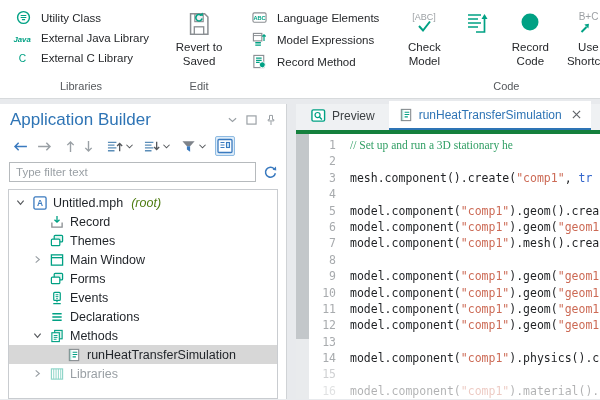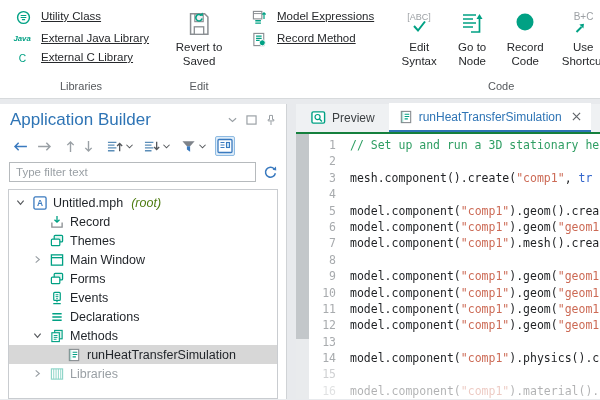--- a/index.html
+++ b/index.html
@@ -5,21 +5,21 @@
   html,body{margin:0;padding:0;}
   *{box-sizing:border-box;}
   .screen{width:600px;height:400px;position:relative;overflow:hidden;background:#e8eaed;
           font-family:"Liberation Sans",sans-serif;-webkit-font-smoothing:antialiased;}
   button{background:none;border:none;margin:0;padding:0;font:inherit;color:inherit;cursor:default;text-align:left;}
 
   
   .ribbon{height:99px;background:#fff;border-bottom:1px solid #d7dadc;display:flex;align-items:stretch;padding:0 2px;}
   .rgroup{display:flex;flex-direction:column;padding:6px 8px 2px;}
   .smalls{display:flex;flex-direction:column;gap:5px;padding-top:3px;}
-  .small-btn{display:flex;align-items:flex-start;gap:7px;font-size:11.5px;color:#26282b;padding:1px 3px;white-space:nowrap;text-decoration:underline;}
+  .small-btn{display:flex;align-items:center;gap:7px;font-size:11.5px;color:#26282b;padding:1px 3px;white-space:nowrap;}
   .small-btn .ic{width:21px;display:flex;justify-content:center;align-items:center;}
   .big-btn{width:56px;display:flex;flex-direction:column;align-items:center;font-size:11.5px;color:#26282b;text-align:center;line-height:1.2;padding:1px 1px;}
   .big-btn .ic{height:34px;display:flex;align-items:center;justify-content:center;}
   .rgroup-label{font-size:11px;color:#55585c;text-align:center;margin-top:auto;padding:2px 0 4px;}
   .rsep{width:1px;background:#e4e6e8;margin:5px 0;}
   .code-group{flex-direction:row;}
   .bigwrap{display:flex;flex-direction:column;margin-left:14px;}
   .bigrow{display:flex;gap:2px;}
 
   
@@ -39,35 +39,35 @@
   .tree{flex:1;border:1px solid #c9ccd0;overflow:hidden;background:#fff;font-size:12.5px;padding-top:3px;}
   .trow{display:flex;align-items:center;height:19px;gap:5px;color:#1f2328;white-space:nowrap;}
   .trow .chev{width:14px;display:flex;justify-content:center;flex:none;}
   .trow .ticon{width:16px;display:flex;justify-content:center;flex:none;}
   .trow.sel{background:#d7d7d7;}
   .trow.dis{color:#9aa0a5;}
   .suffix{font-style:italic;color:#4d7c0f;margin-left:3px;}
 
   
   .editor{flex:1;display:flex;flex-direction:column;background:#fff;min-width:0;}
-  .tabbar{height:30px;background:#eff1f3;display:flex;align-items:flex-end;padding-left:5px;border-bottom:2px solid #15803d;}
+  .tabbar{height:30px;background:#eff1f3;display:flex;align-items:flex-end;padding-left:5px;border-bottom:4px solid #15803d;}
   .tab{display:flex;align-items:center;gap:6px;height:29px;padding:0 10px;font-size:12px;color:#3c4043;white-space:nowrap;}
   .tab.active{background:#fff;color:#2e74b5;border-bottom:2px solid #2e74b5;}
   .tab .closex{margin-left:4px;display:flex;align-items:center;}
   .ebody{flex:1;display:flex;min-height:0;}
   .vstrip{width:13px;background:#e9ebed;position:relative;flex:none;}
   .vthumb{position:absolute;top:0;left:0;right:0;height:205px;background:#c3c7ca;}
   .codewrap{font-family:"DejaVu Sans Mono","Liberation Mono",monospace;font-size:11.5px;line-height:16.4px;padding-top:3px;overflow:hidden;flex:1;}
   .cline{display:flex;height:16.4px;white-space:pre;}
   .ln{display:inline-block;width:27px;text-align:right;color:#a8abae;margin-right:14px;flex:none;}
   .fade1{opacity:0.55;}
   .fade2{opacity:0.35;}
   .s-code{color:#1f2124;}
   .s-str{color:#cc6a55;}
-  .s-com{color:#2f9e63;}
+  .s-com{color:#2f9e63;font-family:Liberation Serif, serif;}
   .s-kw{color:#3366cc;}
 </style>
 </head>
 <body>
 
 <div class="screen">
 
   <div class="ribbon">
     <div class="rgroup">
       <div class="smalls">
@@ -118,20 +118,29 @@
       <div class="rgroup-label">Edit</div>
     </div>
 
     <div class="rsep"></div>
 
     <div class="rgroup code-group">
       <div class="smalls">
         <button class="small-btn">
           <span class="ic" style="display: inline-flex; align-items: center;">
               <svg viewBox="0 0 16 16" width="15" height="15">
+                <rect x="1" y="3" width="14" height="10" rx="1.5" fill="#fff" stroke="#8a8e92" stroke-width="1.2"></rect>
+                <text x="8" y="10.6" text-anchor="middle" font-size="6" font-weight="bold" fill="#00a184" font-family="Liberation Sans,sans-serif">ABC</text>
+              </svg>
+            </span>
+          <span>Language Elements</span>
+        </button>
+        <button class="small-btn">
+          <span class="ic" style="display: inline-flex; align-items: center;">
+              <svg viewBox="0 0 16 16" width="15" height="15">
                 <rect x="1.5" y="1.5" width="9" height="8" fill="#fff" stroke="#8a8e92" stroke-width="1.2"></rect>
                 <path d="M1.5 3.8h9" stroke="#8a8e92" stroke-width="1"></path>
                 <path d="M12.8 9.5V3.2M11 4.8l1.8-1.8 1.8 1.8" fill="none" stroke="#00a184" stroke-width="1.3"></path>
                 <path d="M3.5 11.5h6M3.5 14h6" stroke="#00a184" stroke-width="1.5"></path>
               </svg>
             </span>
           <span>Model Expressions</span>
         </button>
         <button class="small-btn">
           <span class="ic" style="display: inline-flex; align-items: center;">
@@ -146,31 +155,30 @@
       </div>
       <div class="bigwrap">
         <div class="bigrow">
           <button class="big-btn">
             <span class="ic" style="display: inline-flex; align-items: center;">
                 <svg viewBox="0 0 30 30" width="30" height="30">
                   <text x="15" y="11" text-anchor="middle" font-size="9" fill="#9ca0a4" font-family="Liberation Sans,sans-serif">[ABC]</text>
                   <path d="M10 17l4 4.5 7-9" fill="none" stroke="#00a184" stroke-width="2"></path>
                 </svg>
               </span>
-            <span>Edit Syntax</span>
+            <span>Check Model</span>
           </button>
           <button class="big-btn" style="width:46px;">
             <span class="ic" style="display: inline-flex; align-items: center;">
                 <svg viewBox="0 0 30 30" width="30" height="30">
                   <path d="M6 6h13M6 10h10M6 14h13M6 18h10" stroke="#00a184" stroke-width="1.7"></path>
                   <path d="M14 23h8.5V10" fill="none" stroke="#00a184" stroke-width="1.7"></path>
                   <path d="M22.5 5l3 5h-6z" fill="#00a184"></path>
                 </svg>
               </span>
-            <span>Go to Node</span>
           </button>
           <button class="big-btn">
             <span class="ic" style="display: inline-flex; align-items: center;">
                 <svg viewBox="0 0 30 30" width="30" height="30">
                   <circle cx="15" cy="13" r="8.5" fill="#00a184"></circle>
                 </svg>
               </span>
             <span>Record Code</span>
           </button>
           <button class="big-btn">

